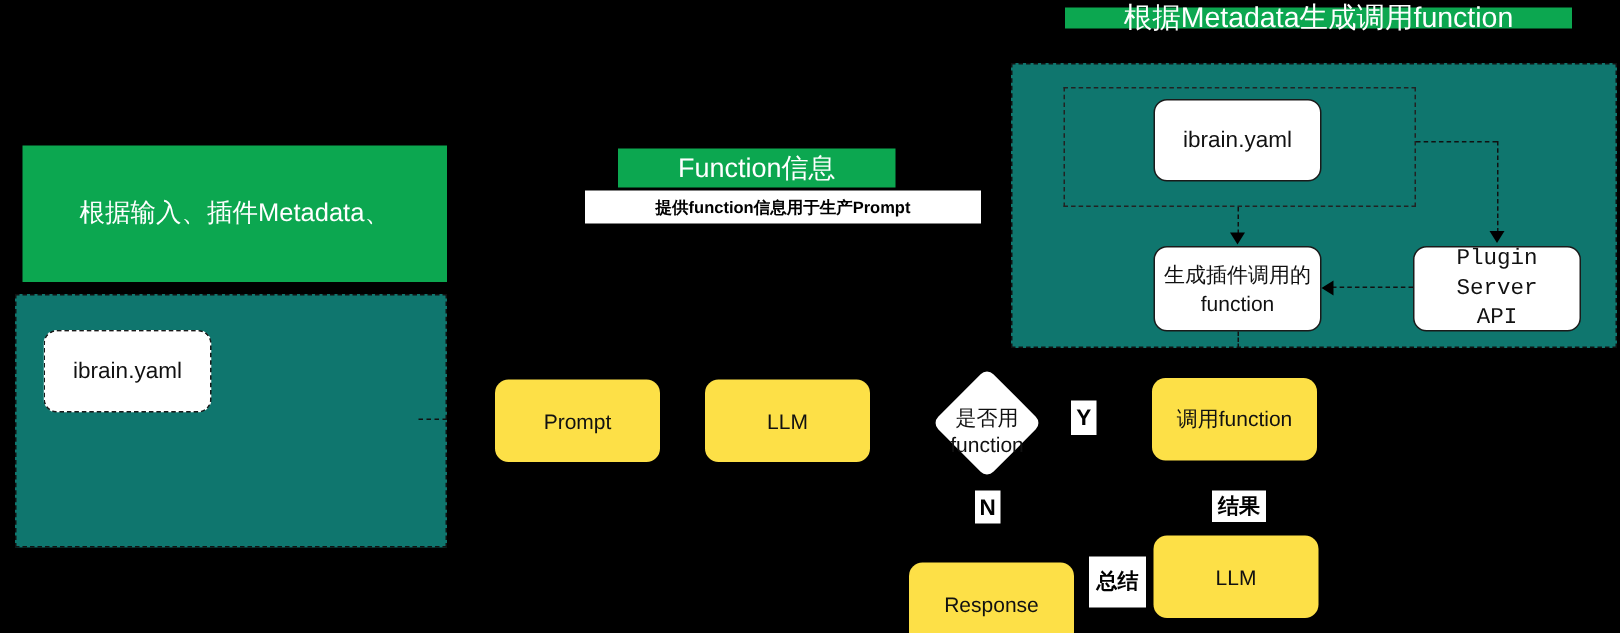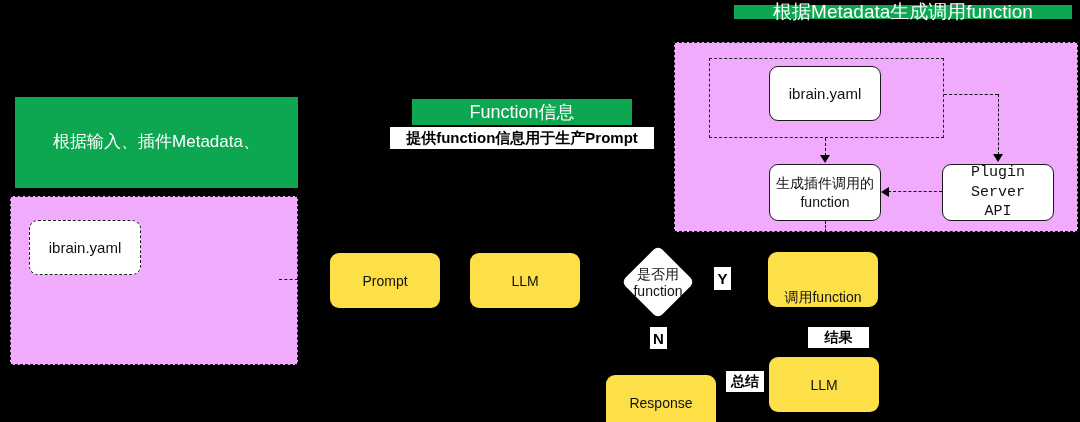--- a/index.html
+++ b/index.html
@@ -59,21 +59,21 @@
     color: #111;
     display: flex;
     align-items: center;
     justify-content: center;
     text-align: center;
     font-size: 15px;
   }
 
   
   .container-white {
-    background: #f0abfc;
+    background: #0f766e;
     border: 1.6px dashed #111;
   }
   .inner-dashed {
     border: 1.3px dashed #222;
     background: transparent;
   }
 
   
   .chip {
     background: #fff;
@@ -92,21 +92,21 @@
     border-radius: 6px;
     transform: rotate(45deg);
   }
   .diamond-text {
     color: #111;
     font-size: 14px;
     line-height: 1.25;
     display: flex;
     flex-direction: column;
     align-items: center;
-    justify-content: center;
+    justify-content: flex-end;
     text-align: center;
   }
 
   
   .hline { height: 0; border-top: 1.6px dashed #111; }
   .vline { width: 0; border-left: 1.6px dashed #111; }
   .arrow-down {
     width: 0; height: 0;
     border-left: 5px solid transparent;
     border-right: 5px solid transparent;
@@ -117,39 +117,39 @@
     border-top: 5px solid transparent;
     border-bottom: 5px solid transparent;
     border-right: 8px solid #000;
   }
 </style>
 </head>
 <body>
 
 <div class="canvas">
 
-  <div class="abs banner" style="left:710px; top:5px; width:338px; height:14px; font-size:19px;margin-left:24px;">
+  <div class="abs banner" style="left:710px; top:5px; width:338px; height:14px; font-size:19px;">
     <span>根据Metadata生成调用function</span>
   </div>
 
   <div class="abs banner" style="left:15px; top:97px; width:283px; height:91px; font-size:17px; line-height:1.45; flex-direction:row;">
     <span>根据输入、插件Metadata、</span>
   </div>
 
   <div class="abs container-white" style="left:10px; top:196px; width:288px; height:169px;">
     <div class="abs dbox" style="left:18px; top:23px; width:112px; height:55px;">
       <span>ibrain.yaml</span>
     </div>
     <div class="abs hline" style="left:268px; top:82px; width:19px;"></div>
   </div>
 
-  <div class="abs banner" style="left:412px; top:99px; width:220px; height:26px; font-size:18px;">
+  <div class="abs banner" style="left:412px; top:99px; width:185px; height:26px; font-size:18px;">
     <span>Function信息</span>
   </div>
-  <div class="abs chip" style="left:390px; top:127px; width:264px; height:22px; font-size:15px;">
+  <div class="abs chip" style="left:390px; top:127px; width:264px; height:22px; font-size:11px;">
     <span>提供function信息用于生产Prompt</span>
   </div>
 
   <div class="abs wbox" style="left:330px; top:253px; width:110px; height:55px;">
     <span>Prompt</span>
   </div>
   <div class="abs wbox" style="left:470px; top:253px; width:110px; height:55px;">
     <span>LLM</span>
   </div>
 
@@ -159,32 +159,32 @@
     <span>function</span>
   </div>
 
   <div class="abs chip" style="left:714px; top:267px; width:17px; height:23px; font-size:15px;">
     <span>Y</span>
   </div>
   <div class="abs chip" style="left:650px; top:327px; width:17px; height:22px; font-size:15px;">
     <span>N</span>
   </div>
 
-  <div class="abs wbox" style="left:768px; top:252px; width:110px; height:55px;justify-content:flex-end;">
+  <div class="abs wbox" style="left:768px; top:252px; width:110px; height:55px;">
     <span>调用function</span>
   </div>
 
-  <div class="abs chip" style="left:808px; top:327px; width:61px; height:21px;">
+  <div class="abs chip" style="left:808px; top:327px; width:36px; height:21px;">
     <span>结果</span>
   </div>
 
   <div class="abs wbox" style="left:606px; top:357px; width:110px; height:55px;margin-top:18px;">
     <span>Response</span>
   </div>
-  <div class="abs chip" style="left:726px; top:371px; width:38px; height:21px;">
+  <div class="abs chip" style="left:726px; top:371px; width:38px; height:34px;">
     <span>总结</span>
   </div>
   <div class="abs wbox" style="left:769px; top:357px; width:110px; height:55px;">
     <span>LLM</span>
   </div>
 
   <div class="abs container-white" style="left:674px; top:42px; width:404px; height:190px;">
 
     <div class="abs inner-dashed" style="left:34px; top:15px; width:235px; height:80px;"></div>
 

